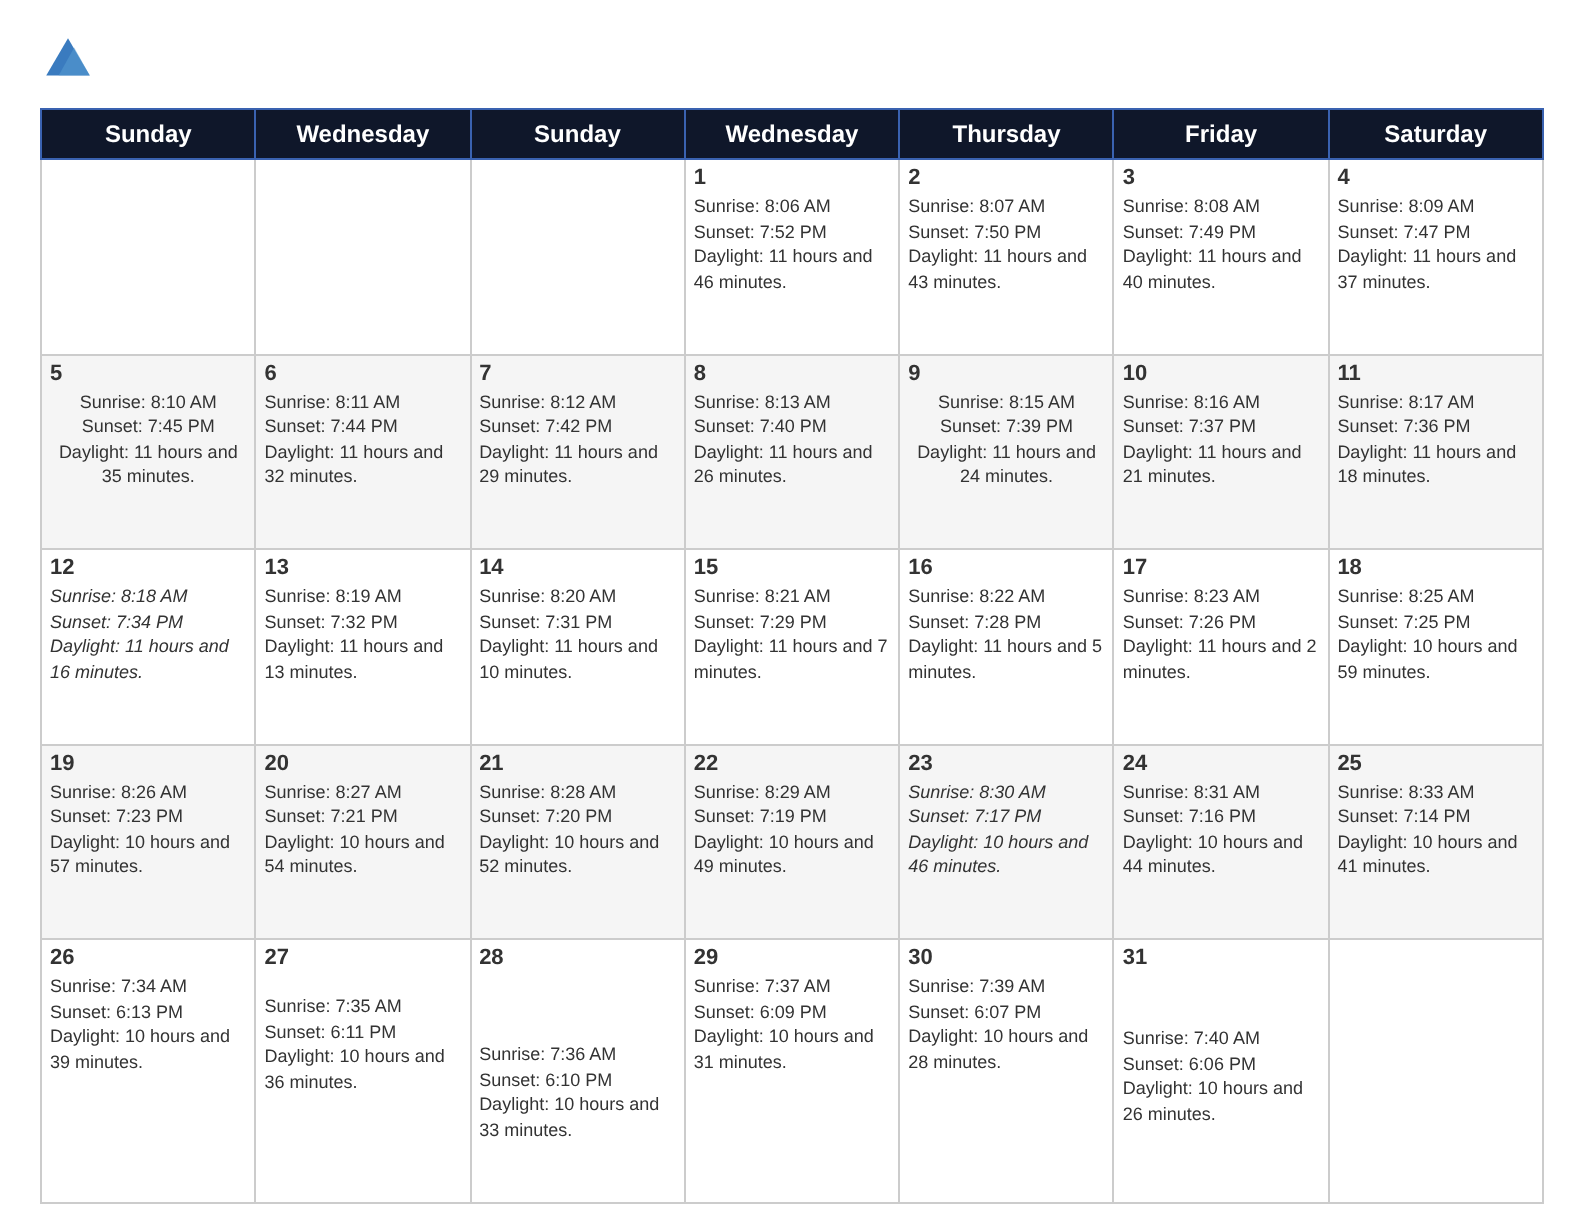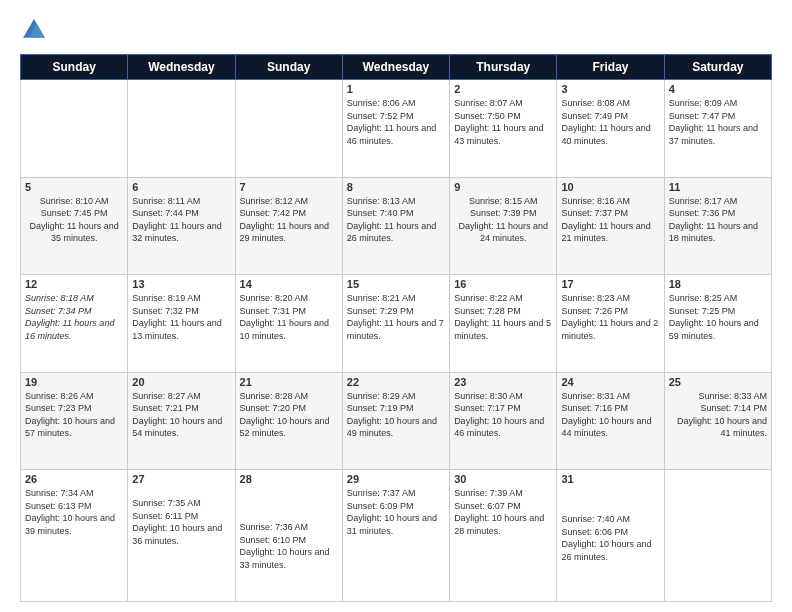--- a/index.html
+++ b/index.html
@@ -263,33 +263,33 @@
 Daylight: 10 hours and 52 minutes.</div>
           </td>
           <td>
             <span class="day-number">22</span>
             <div class="day-info" style="white-space: pre-line;">Sunrise: 8:29 AM
 Sunset: 7:19 PM
 Daylight: 10 hours and 49 minutes.</div>
           </td>
           <td>
             <span class="day-number">23</span>
-            <div class="day-info" style="white-space: pre-line;">Sunrise: 8:30 AM
+            <div class="day-info" style="white-space: pre-line; font-style: italic;">Sunrise: 8:30 AM
 Sunset: 7:17 PM
 Daylight: 10 hours and 46 minutes.</div>
           </td>
           <td>
             <span class="day-number">24</span>
             <div class="day-info" style="white-space: pre-line;">Sunrise: 8:31 AM
 Sunset: 7:16 PM
 Daylight: 10 hours and 44 minutes.</div>
           </td>
           <td>
             <span class="day-number">25</span>
-            <div class="day-info" style="white-space: pre-line; text-align: right;">Sunrise: 8:33 AM
+            <div class="day-info" style="white-space: pre-line;">Sunrise: 8:33 AM
 Sunset: 7:14 PM
 Daylight: 10 hours and 41 minutes.</div>
           </td>
         </tr>
         <tr>
           <td>
             <span class="day-number">26</span>
             <div class="day-info" style="white-space: pre-line;">Sunrise: 7:34 AM
 Sunset: 6:13 PM
 Daylight: 10 hours and 39 minutes.</div>

